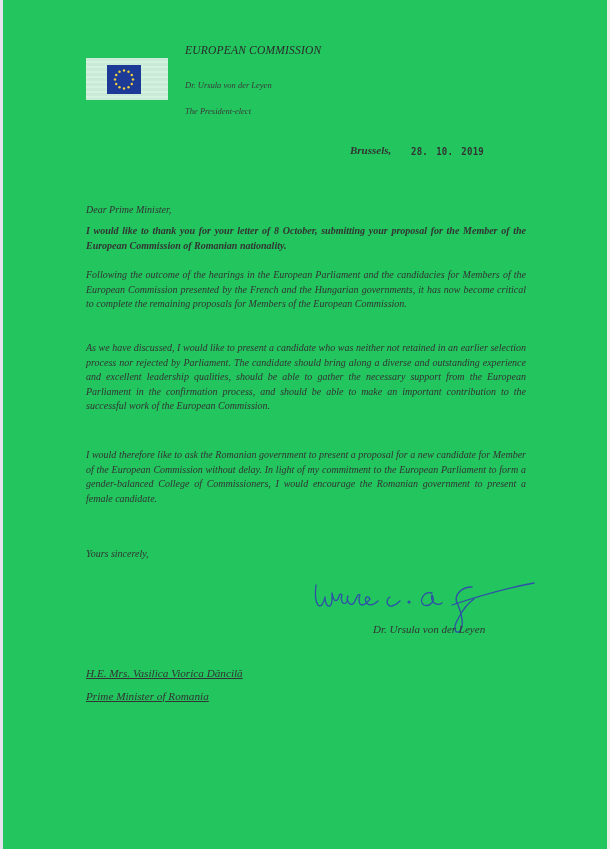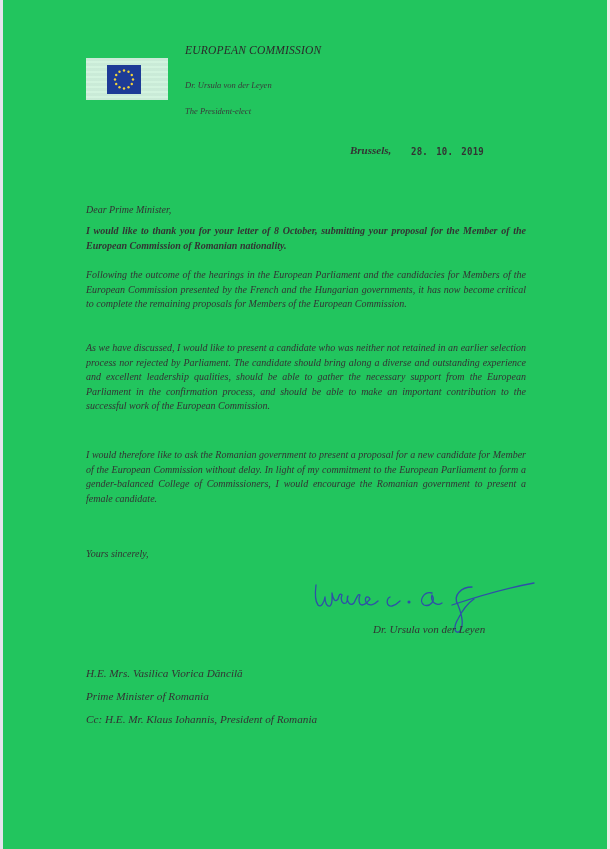--- a/index.html
+++ b/index.html
@@ -123,20 +123,21 @@
       font-style: italic;
       font-size: 11px;
       color: #333;
     }
     .recipient {
       position: absolute;
       left: 86px;
       font-style: italic;
       font-size: 11.2px;
       color: #333;
+      text-decoration: underline;
     }
     .recipient-name { top: 667px; }
     .recipient-title { top: 690px; }
     .recipient-cc { top: 713px; }
     .footer {
       position: absolute;
       left: 88px; top: 762px;
       font-style: italic;
       font-size: 7.3px;
       color: #444;
@@ -194,15 +195,14 @@
       <circle cx="97" cy="27" r="0.9" fill="#2f4fa8"></circle>
       <path d="M120 18 C112 16, 106 26, 112 30 C118 32, 124 26, 120 20 C118 26, 124 32, 130 28"></path>
       <path d="M160 12 C150 12, 140 20, 146 30 C150 40, 152 50, 148 56 C144 60, 140 54, 146 44 C150 36, 156 28, 162 24"></path>
       <path d="M140 30 C170 20, 200 12, 222 8"></path>
     </svg>
   </div>
   <div class="signer-name">Dr. Ursula von der Leyen</div>
 
   <div class="recipient recipient-name">H.E. Mrs. Vasilica Viorica Dăncilă</div>
   <div class="recipient recipient-title">Prime Minister of Romania</div>
-  <div class="recipient recipient-cc">Cc: H.E. Mr. Klaus Iohannis, President of Romania</div>
 
 </div>
 
 </body></html>

